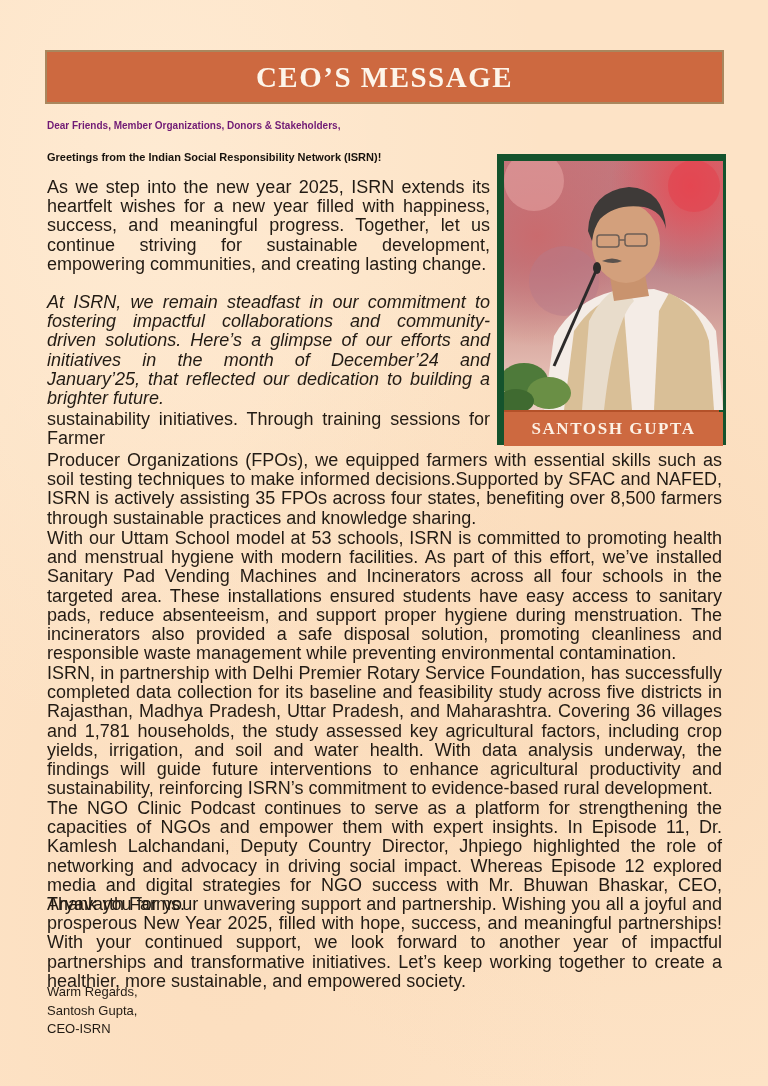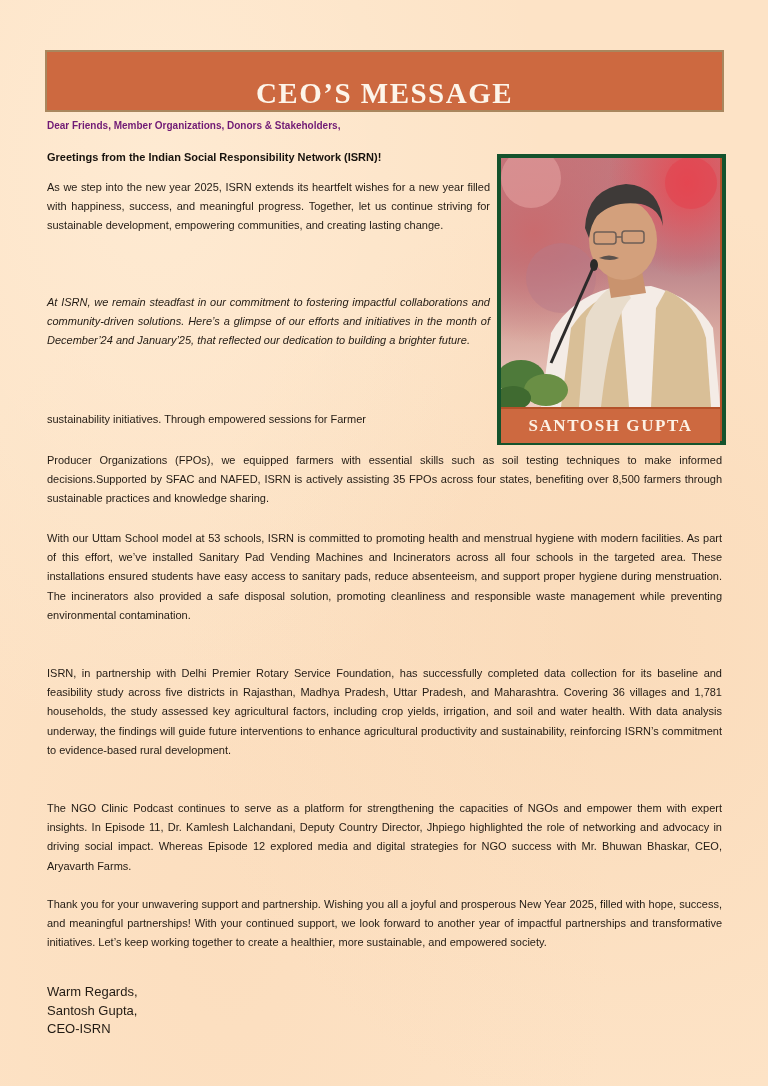--- a/index.html
+++ b/index.html
@@ -14,24 +14,24 @@
         radial-gradient(ellipse at 20% 15%, rgba(255,240,220,0.55) 0%, rgba(255,240,220,0) 45%),
         radial-gradient(ellipse at 80% 60%, rgba(245,205,165,0.35) 0%, rgba(245,205,165,0) 50%),
         radial-gradient(ellipse at 30% 85%, rgba(250,215,180,0.4) 0%, rgba(250,215,180,0) 50%);
       font-family: "DejaVu Sans", sans-serif;
       color: #1c1712;
       position: relative;
     }
     .banner {
       position: absolute;
       left: 45px; top: 50px;
-      width: 679px; height: 62px;
+      width: 679px; height: 54px;
       background: #cd6940;
       border: 2px solid #a9875e;
-      display: flex; align-items: flex-end; justify-content: center;
+      display: flex; align-items: center; justify-content: center;
     }
     .banner-title {
       font-family: "Liberation Serif", serif;
       font-weight: bold;
       font-size: 29px;
       letter-spacing: 1.5px;
       color: #fdf5ea;
     }
     .salutation {
       position: absolute;
@@ -46,33 +46,33 @@
       left: 47px; top: 151px;
       font-family: "Liberation Sans", sans-serif;
       font-weight: bold;
       font-size: 11px;
       color: #17120d;
     }
     .para {
       position: absolute;
       left: 47px;
       font-family: "Liberation Sans", sans-serif;
-      font-size: 11px;
+      font-size: 18px;
       line-height: 19.2px;
       color: #221b14;
       text-align: justify;
     }
     .narrow { width: 443px; }
     .wide { width: 675px; }
 
     .photo-box {
       position: absolute;
       left: 497px; top: 154px;
       width: 229px; height: 291px;
-      border: 4px solid #14532d;
+      border: 7px solid #14532d;
       background: #b45129;
     }
     .photo {
       position: absolute;
       left: 0; top: 0;
       width: 219px; height: 249px;
       overflow: hidden;
       background:
         radial-gradient(ellipse at 85% 10%, #e64c55 0%, rgba(230,76,85,0) 30%),
         radial-gradient(ellipse at 15% 30%, #c96b6e 0%, rgba(201,107,110,0) 45%),
@@ -109,21 +109,21 @@
   <span class="banner-title">CEO’S MESSAGE</span>
 </div>
 
 <div class="salutation">Dear Friends, Member Organizations, Donors &amp; Stakeholders,</div>
 <div class="greeting">Greetings from the Indian Social Responsibility Network (ISRN)!</div>
 
 <p class="para narrow" style="top:178px;">As we step into the new year 2025, ISRN extends its heartfelt wishes for a new year filled with happiness, success, and meaningful progress. Together, let us continue striving for sustainable development, empowering communities, and creating lasting change.</p>
 <p class="para narrow" style="top:293px;font-style:italic;">At ISRN, we remain steadfast in our commitment to fostering impactful collaborations and community-driven solutions. Here’s a glimpse of our efforts and initiatives in the month of December’24 and January’25, that reflected our dedication to building a brighter future.</p>
 
 <div class="para narrow" style="top:410px;">
-  <div>sustainability initiatives. Through empowered sessions for Farmer</div>
+  <div>sustainability initiatives. Through training sessions for Farmer</div>
 </div>
 <p class="para wide" style="top:451px;">Producer Organizations (FPOs), we equipped farmers with essential skills such as soil testing techniques to make informed decisions.Supported by SFAC and NAFED, ISRN is actively assisting 35 FPOs across four states, benefiting over 8,500 farmers through sustainable practices and knowledge sharing.</p>
 
 <p class="para wide" style="top:529px;">With our Uttam School model at 53 schools, ISRN is committed to promoting health and menstrual hygiene with modern facilities. As part of this effort, we’ve installed Sanitary Pad Vending Machines and Incinerators across all four schools in the targeted area. These installations ensured students have easy access to sanitary pads, reduce absenteeism, and support proper hygiene during menstruation. The incinerators also provided a safe disposal solution, promoting cleanliness and responsible waste management while preventing environmental contamination.</p>
 <p class="para wide" style="top:664px;">ISRN, in partnership with Delhi Premier Rotary Service Foundation, has successfully completed data collection for its baseline and feasibility study across five districts in Rajasthan, Madhya Pradesh, Uttar Pradesh, and Maharashtra. Covering 36 villages and 1,781 households, the study assessed key agricultural factors, including crop yields, irrigation, and soil and water health. With data analysis underway, the findings will guide future interventions to enhance agricultural productivity and sustainability, reinforcing ISRN’s commitment to evidence-based rural development.</p>
 <p class="para wide" style="top:799px;">The NGO Clinic Podcast continues to serve as a platform for strengthening the capacities of NGOs and empower them with expert insights. In Episode 11, Dr. Kamlesh Lalchandani, Deputy Country Director, Jhpiego highlighted the role of networking and advocacy in driving social impact. Whereas Episode 12 explored media and digital strategies for NGO success with Mr. Bhuwan Bhaskar, CEO, Aryavarth Farms.</p>
 <p class="para wide" style="top:895px;">Thank you for your unwavering support and partnership. Wishing you all a joyful and prosperous New Year 2025, filled with hope, success, and meaningful partnerships! With your continued support, we look forward to another year of impactful partnerships and transformative initiatives. Let’s keep working together to create a healthier, more sustainable, and empowered society.</p>
 
 <div class="signoff">
   <div>Warm Regards,</div>

